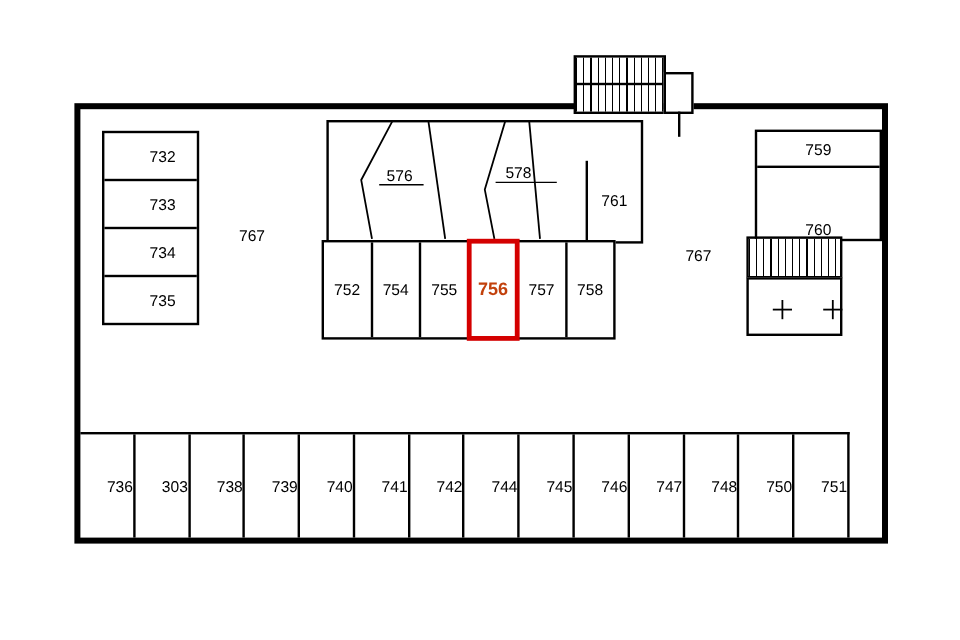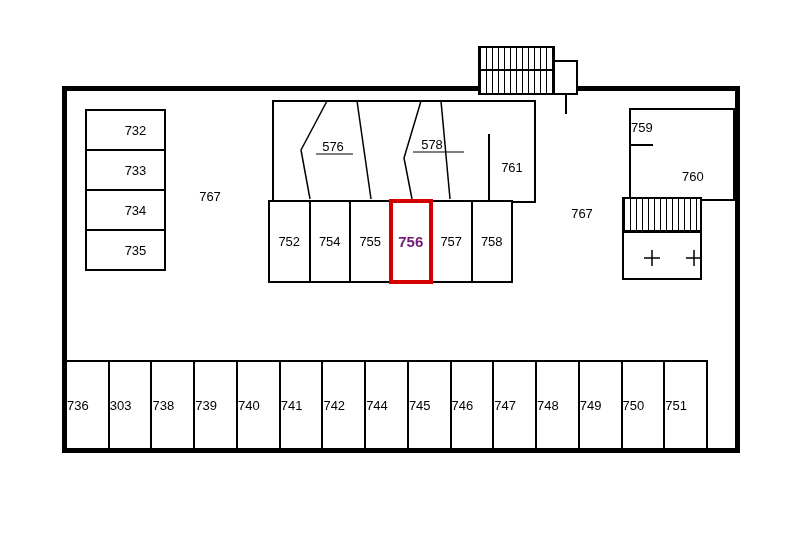--- a/index.html
+++ b/index.html
@@ -26,38 +26,38 @@
 
   
   .band { position: absolute; left: 272px; top: 100px; width: 264px; height: 103px; border: 2px solid #000; }
   .room761 { position: absolute; right: 0; top: 0; bottom: 0; width: 46px; border-left: 2px solid #000; display: flex; align-items: center; justify-content: center; margin-top: 32px; }
 
   
   .rooms-row { position: absolute; left: 268px; top: 200px; width: 245px; height: 83px; border: 2px solid #000; display: flex; background: #fff; }
   .rooms-row .cell { flex: 1; border-right: 2px solid #000; display: flex; align-items: center; justify-content: center; position: relative; }
   .rooms-row .cell:last-child { border-right: none; }
   .sel-overlay { position: absolute; inset: -3px; border: 4px solid #d40000; pointer-events: none; z-index: 3; }
-  .sel-label { color: #701a75; font-weight: bold; font-size: 15px; }
-
-  
-  .right-rooms { position: absolute; left: 629px; top: 108px; width: 106px; height: 93px; border: 2px solid #000; display: flex; flex-direction: row; background: #fff; }
+  .sel-label { color: #c2410c; font-weight: bold; font-size: 15px; }
+
+  
+  .right-rooms { position: absolute; left: 629px; top: 108px; width: 106px; height: 93px; border: 2px solid #000; display: flex; flex-direction: column; background: #fff; }
   .right-rooms .cell { display: flex; align-items: center; justify-content: center; }
   .r759 { height: 36px; border-bottom: 2px solid #000; }
   .r760 { flex: 1; margin-top: 44px; }
 
   
   .stair-right {
     position: absolute; left: 622px; top: 197px; width: 80px; height: 35px;
     border: 2px solid #000; background: repeating-linear-gradient(90deg, #000 0, #000 1px, #fff 1px, #fff 6px);
   }
   .shaft { position: absolute; left: 622px; top: 231px; width: 80px; height: 49px; border: 2px solid #000; background: #fff; }
 
   
   .bottom-row { position: absolute; left: 67px; top: 360px; width: 641px; height: 88px; border-top: 2px solid #000; border-right: 2px solid #000; display: flex; }
-  .bottom-row .cell { flex: 1; border-right: 2px solid #000; display: flex; align-items: center; justify-content: flex-start; }
+  .bottom-row .cell { flex: 1; border-right: 2px solid #000; display: flex; align-items: center; justify-content: flex-end; }
   .bottom-row .cell:last-child { border-right: none; }
 
   .label { position: absolute; transform: translate(-50%, -50%); white-space: nowrap; }
   .open-left  { left: 210px; top: 196px; }
   .open-right { left: 582px; top: 213px; }
   .lbl-576 { left: 333px; top: 146px; }
   .lbl-578 { left: 432px; top: 144px; }
 
   .overlay { position: absolute; left: 0; top: 0; width: 800px; height: 533px; pointer-events: none; }
 </style>
@@ -164,23 +164,20 @@
     <div class="cell">
         <span>746</span>
       </div>
     <div class="cell">
         <span>747</span>
       </div>
     <div class="cell">
         <span>748</span>
       </div>
     <div class="cell">
-        <span>749</span>
-      </div>
-    <div class="cell">
         <span>750</span>
       </div>
     <div class="cell">
         <span>751</span>
       </div>
   </div>
 
   <svg class="overlay" viewBox="0 0 800 533" xmlns="http://www.w3.org/2000/svg">
 
     <polyline points="327,101 301,150 310,199" fill="none" stroke="#000" stroke-width="1.5"></polyline>

